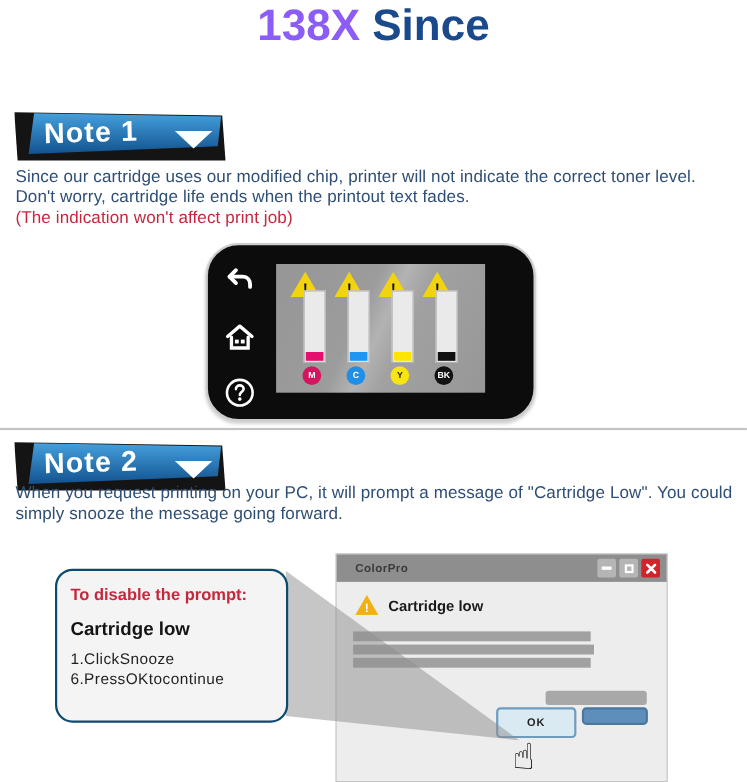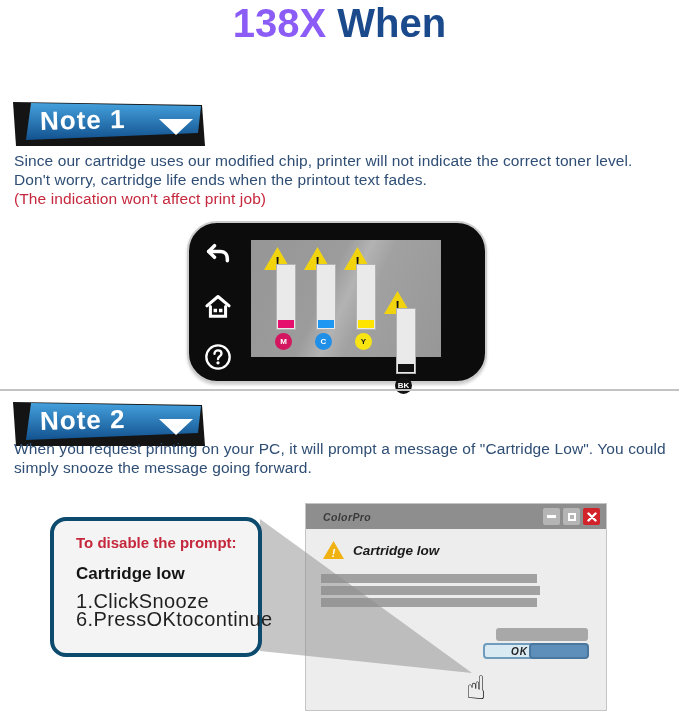--- a/index.html
+++ b/index.html
@@ -64,21 +64,21 @@
     border-radius:50%; display:flex; align-items:center; justify-content:center;
   }
   .toner-circle span { font-size:8px; font-weight:700; letter-spacing:0; }
 
   
   .divider { position:absolute; left:0; top:389px; width:679px; height:2px; background:#c3c3c3; }
 
   
   .dialog {
     position:absolute; left:305px; top:503px; width:302px; height:208px;
-    background:#ededed; border:1px solid #c4c4c4; z-index:1;font-style:italic;
+    background:#ededed; border:1px solid #c4c4c4; z-index:1;
   }
   .dlg-titlebar {
     position:absolute; left:0; top:0; right:0; height:25px; background:#8e8e8e;
     display:flex; align-items:center; padding:0 6px 0 17px;
   }
   .dlg-title { font-size:10.5px; font-weight:700; color:#3a3a3a; letter-spacing:0.4px; flex:1; }
   .wbtn {
     width:17px; height:17px; margin-left:3px; background:#b5b5b5; border-radius:2px;
     display:flex; align-items:center; justify-content:center;
   }
@@ -94,50 +94,50 @@
     content:"!"; position:absolute; left:0; right:0; bottom:0;
     text-align:center; font-size:11px; font-weight:800; color:#ffffff;
   }
   .dlg-warntext { font-size:13.5px; font-weight:700; color:#1a1a1a; }
   .dlg-line { position:absolute; left:15px; height:9px; background:#a1a1a1; }
   .dlg-graybar {
     position:absolute; left:190px; top:124px; width:92px; height:13px;
     background:#a8a8a8; border-radius:3px;
   }
   .btn-ok {
-    position:absolute; left:145px; top:139px; width:73px; height:16px;
+    position:absolute; left:145px; top:139px; width:73px; height:28px;
     background:#d9eaf3; border:2px solid #6f9cbd; border-radius:4px;
     font-size:10px; font-weight:700; color:#222222; letter-spacing:1px;
-    display:flex; align-items:center; justify-content:center;margin-left:32px;
+    display:flex; align-items:center; justify-content:center;
   }
   .btn-secondary {
     position:absolute; left:223px; top:139px; width:60px; height:16px;
     background:#5e8fba; border:2px solid #49779e; border-radius:4px;
   }
   .wedge { position:absolute; left:0; top:500px; z-index:2; pointer-events:none; }
   .bubble {
     position:absolute; left:50px; top:517px; width:212px; height:140px;
-    background:#f4f4f4; border:4px solid #0c4a6e; border-radius:16px;
-    padding:13px 0 0 22px; z-index:3;
+    background:#f4f4f4; border:2px solid #0c4a6e; border-radius:16px;
+    padding:13px 0 0 12px; z-index:3;
   }
   .bubble-heading { font-size:15px; font-weight:700; color:#c5283d; }
   .bubble-title { margin-top:13px; font-size:17px; font-weight:700; color:#141414; }
-  .bubble-steps { margin-top:9px; font-size:20px; color:#1f1f1f; line-height:17.5px; letter-spacing:0.4px; }
+  .bubble-steps { margin-top:9px; font-size:14px; color:#1f1f1f; line-height:17.5px; letter-spacing:0.4px; }
   .hand {
     position:absolute; left:466px; top:669px; z-index:4;
     font-family:"DejaVu Sans", sans-serif; font-size:33px; color:#000000; line-height:38px;
   }
 </style>
 </head>
 <body>
 
 <div class="page">
 
   <div class="title">
-    <div><span class="hl">138X</span><span> When</span></div>
+    <div><span class="hl">138X</span><span> Since</span></div>
   </div>
 
   <div class="note-banner" style="top:100px;">
     <svg width="205" height="50" viewBox="0 0 205 50">
       <defs>
         <linearGradient id="bgrad1" x1="0" y1="0" x2="0" y2="1">
           <stop offset="0" stop-color="#44a0dc"></stop>
             <stop offset="1" stop-color="#12528f"></stop>
         </linearGradient>
       </defs>
@@ -195,21 +195,21 @@
       <div class="toner" style="left:93px;">
         <div class="tri"></div>
         <div class="bar">
             <div class="fill" style="background-color: rgb(255, 228, 0);"></div>
           </div>
         <div class="toner-circle" style="background-color: rgb(247, 228, 17);">
             <span style="color: rgb(26, 26, 26);">Y</span>
           </div>
       </div>
 
-      <div class="toner" style="left:133px;margin-top:44px;">
+      <div class="toner" style="left:133px;">
         <div class="tri"></div>
         <div class="bar">
             <div class="fill" style="background-color: rgb(17, 17, 17);"></div>
           </div>
         <div class="toner-circle" style="background-color: rgb(17, 17, 17);">
             <span style="color: rgb(255, 255, 255);">BK</span>
           </div>
       </div>
 
     </div>

